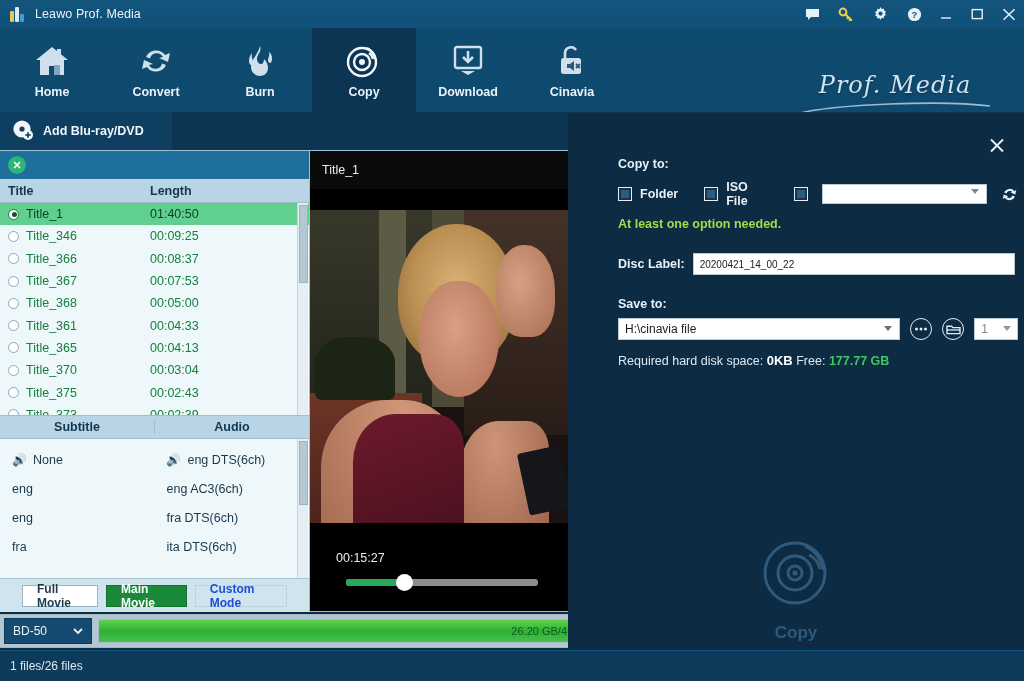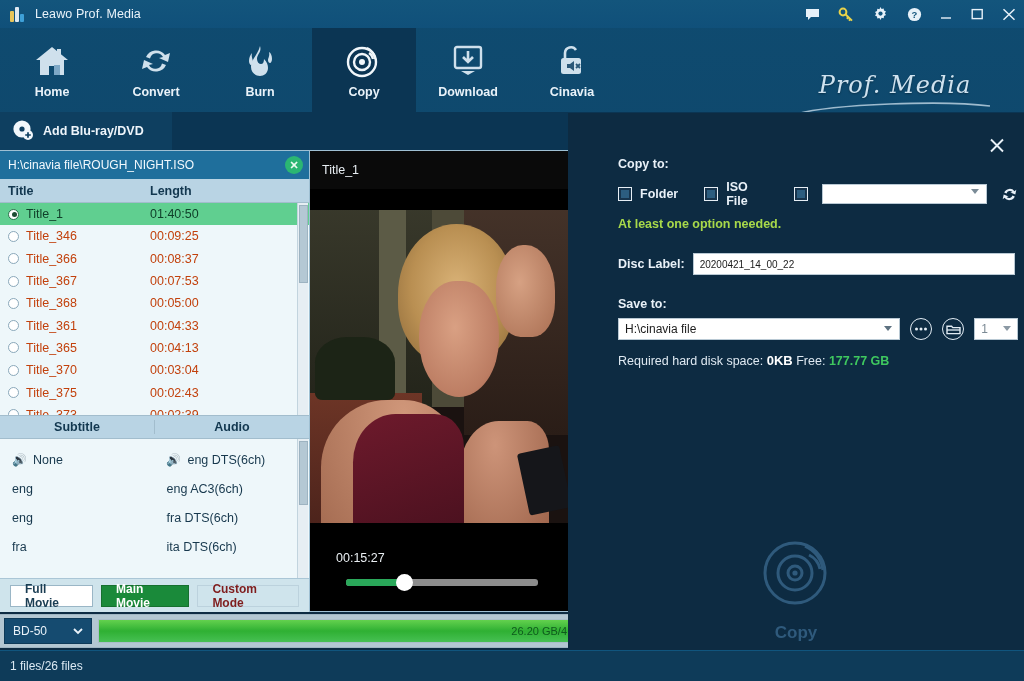--- a/index.html
+++ b/index.html
@@ -101,21 +101,21 @@
     font-size:12.5px; font-weight:bold; color:#12374f;
     border-bottom:1px solid #a2bdcd;
   }
   .tbl-head .c1 { width:150px; padding-left:8px; }
   .tbl-head .c2 { flex:1; }
   .title-list {
     height:212px; background:#eef7fa; overflow:hidden; position:relative;
   }
   .trow {
     height:22.3px; display:flex; align-items:center;
-    font-size:12.5px; color:#c2410c;
+    font-size:12.5px; color:#15803d;
   }
   .trow.sel { background:#60cf90; color:#10402a; }
   .trow .c1 { width:150px; padding-left:8px; display:flex; align-items:center; gap:7px; }
   .trow .c2 { flex:1; }
   .radio {
     width:11px; height:11px; border-radius:50%;
     border:1px solid #8aa8ba; background:#fff; position:relative; flex:none;
   }
   .trow.sel .radio { border-color:#2c6f4b; }
   .trow.sel .radio::after {
@@ -133,30 +133,30 @@
   .sa-list { height:139px; background:#eef7fa; padding-top:6px; }
   .sarow {
     height:29px; display:flex; align-items:center;
     font-size:12.5px; color:#17384d;
   }
   .sarow .s, .sarow .a { flex:1; display:flex; align-items:center; gap:6px; padding-left:12px; }
   .spk { color:#e8a33d; font-size:12px; line-height:1; }
 
   .mode-bar {
     height:34px; background:#cfe4ec; display:flex; align-items:center;
-    gap:8px; padding:0 10px; border-top:1px solid #aac6d6;
+    gap:8px; padding:0 22px; border-top:1px solid #aac6d6;
   }
   .mbtn {
     height:22px; padding:0 14px; font-size:12px; font-weight:bold;
     display:flex; align-items:center; justify-content:center;
     border:1px solid #9ab6c6;
   }
   .mbtn.plain { background:#ffffff; color:#1a3d53; }
   .mbtn.green { background:#1a8a3a; color:#ffffff; border-color:#16702f; }
-  .mbtn.disabled { background:#cfe4ec; color:#7f1d1d; border-color:#bcd2dd; }
+  .mbtn.disabled { background:#cfe4ec; color:#1d4ed8; border-color:#bcd2dd; }
 
   .vscroll {
     position:absolute; right:1px; width:11px; background:#e6eef3;
     border-left:1px solid #c2d4de;
   }
   .vthumb { position:absolute; left:1px; width:9px; background:#b4c8d4; border:1px solid #9db3c1; }
 
   
   .preview {
     position:absolute; left:310px; top:0; width:268px; height:462px;
@@ -478,21 +478,20 @@
         </svg>
       </span>
       <span>Add Blu-ray/DVD</span>
     </div>
   </div>
 
   <div class="workspace">
 
     <div class="leftpanel">
       <div class="file-head">
-        <div class="path">H:\cinavia file\ROUGH_NIGHT.ISO</div>
         <div class="close-dot">✕</div>
       </div>
 
       <div class="tbl-head">
         <div class="c1">Title</div>
         <div class="c2">Length</div>
       </div>
 
       <div class="title-list">
         <div class="trow sel">

